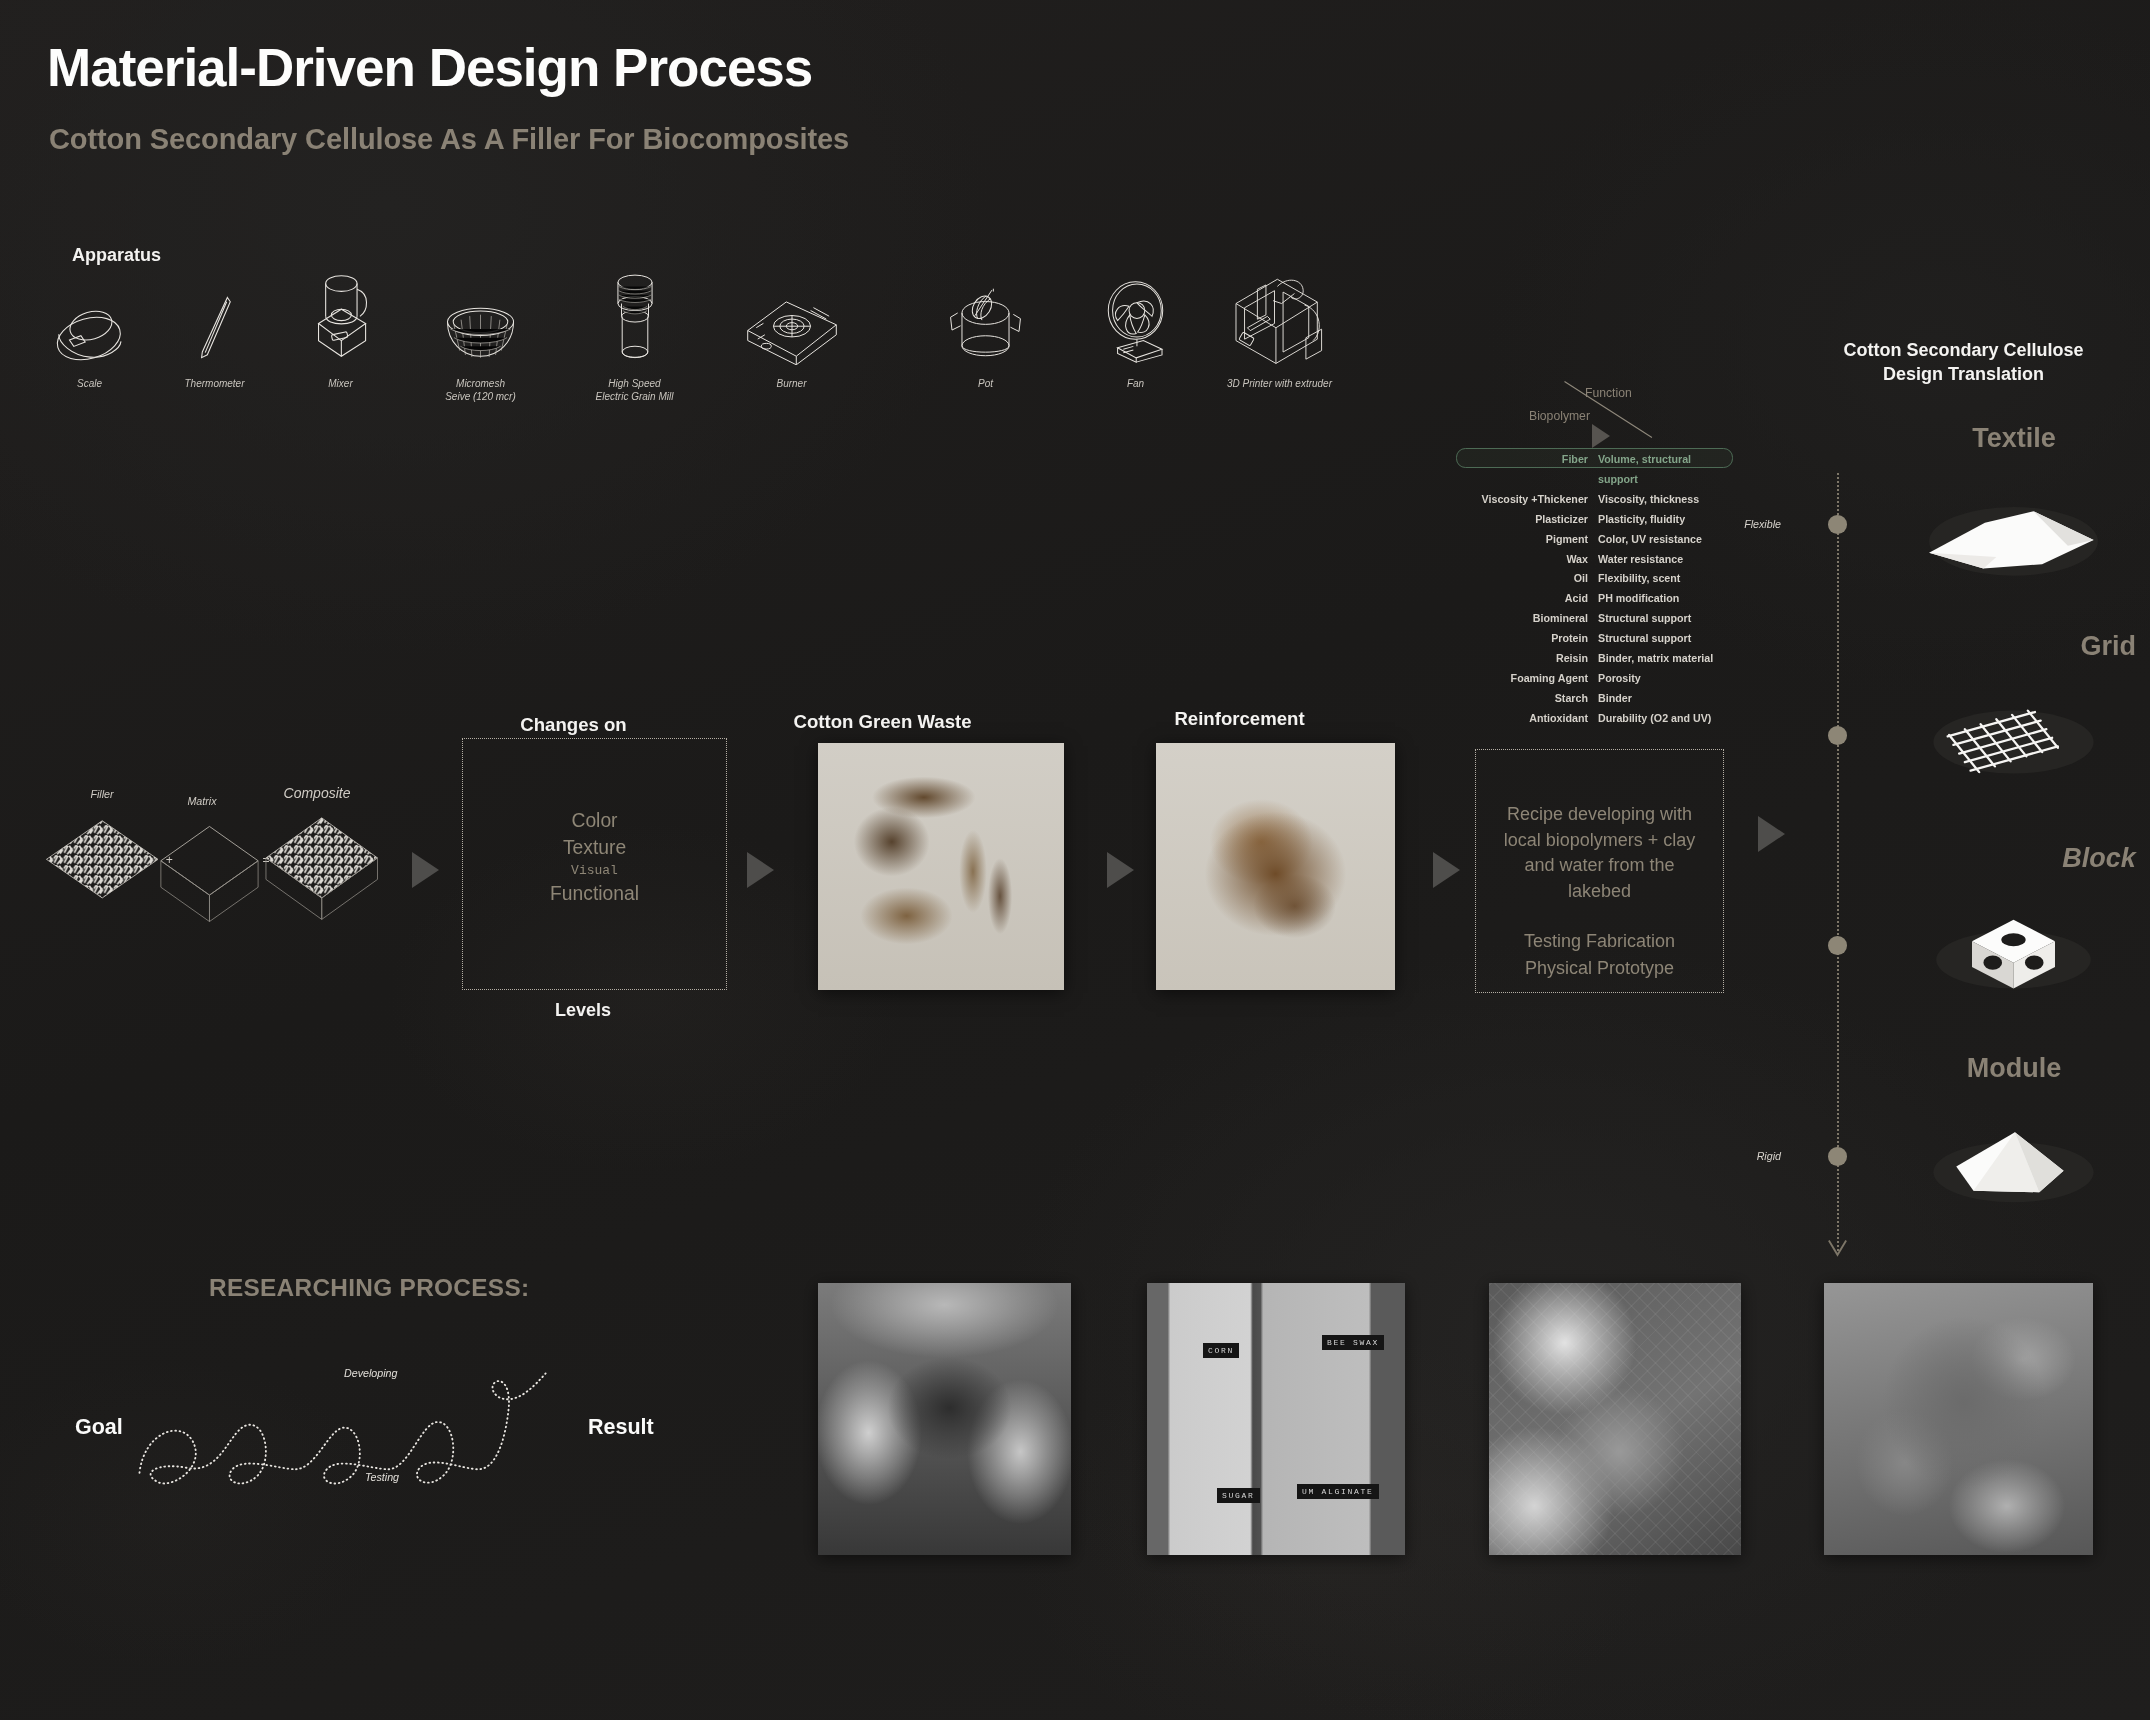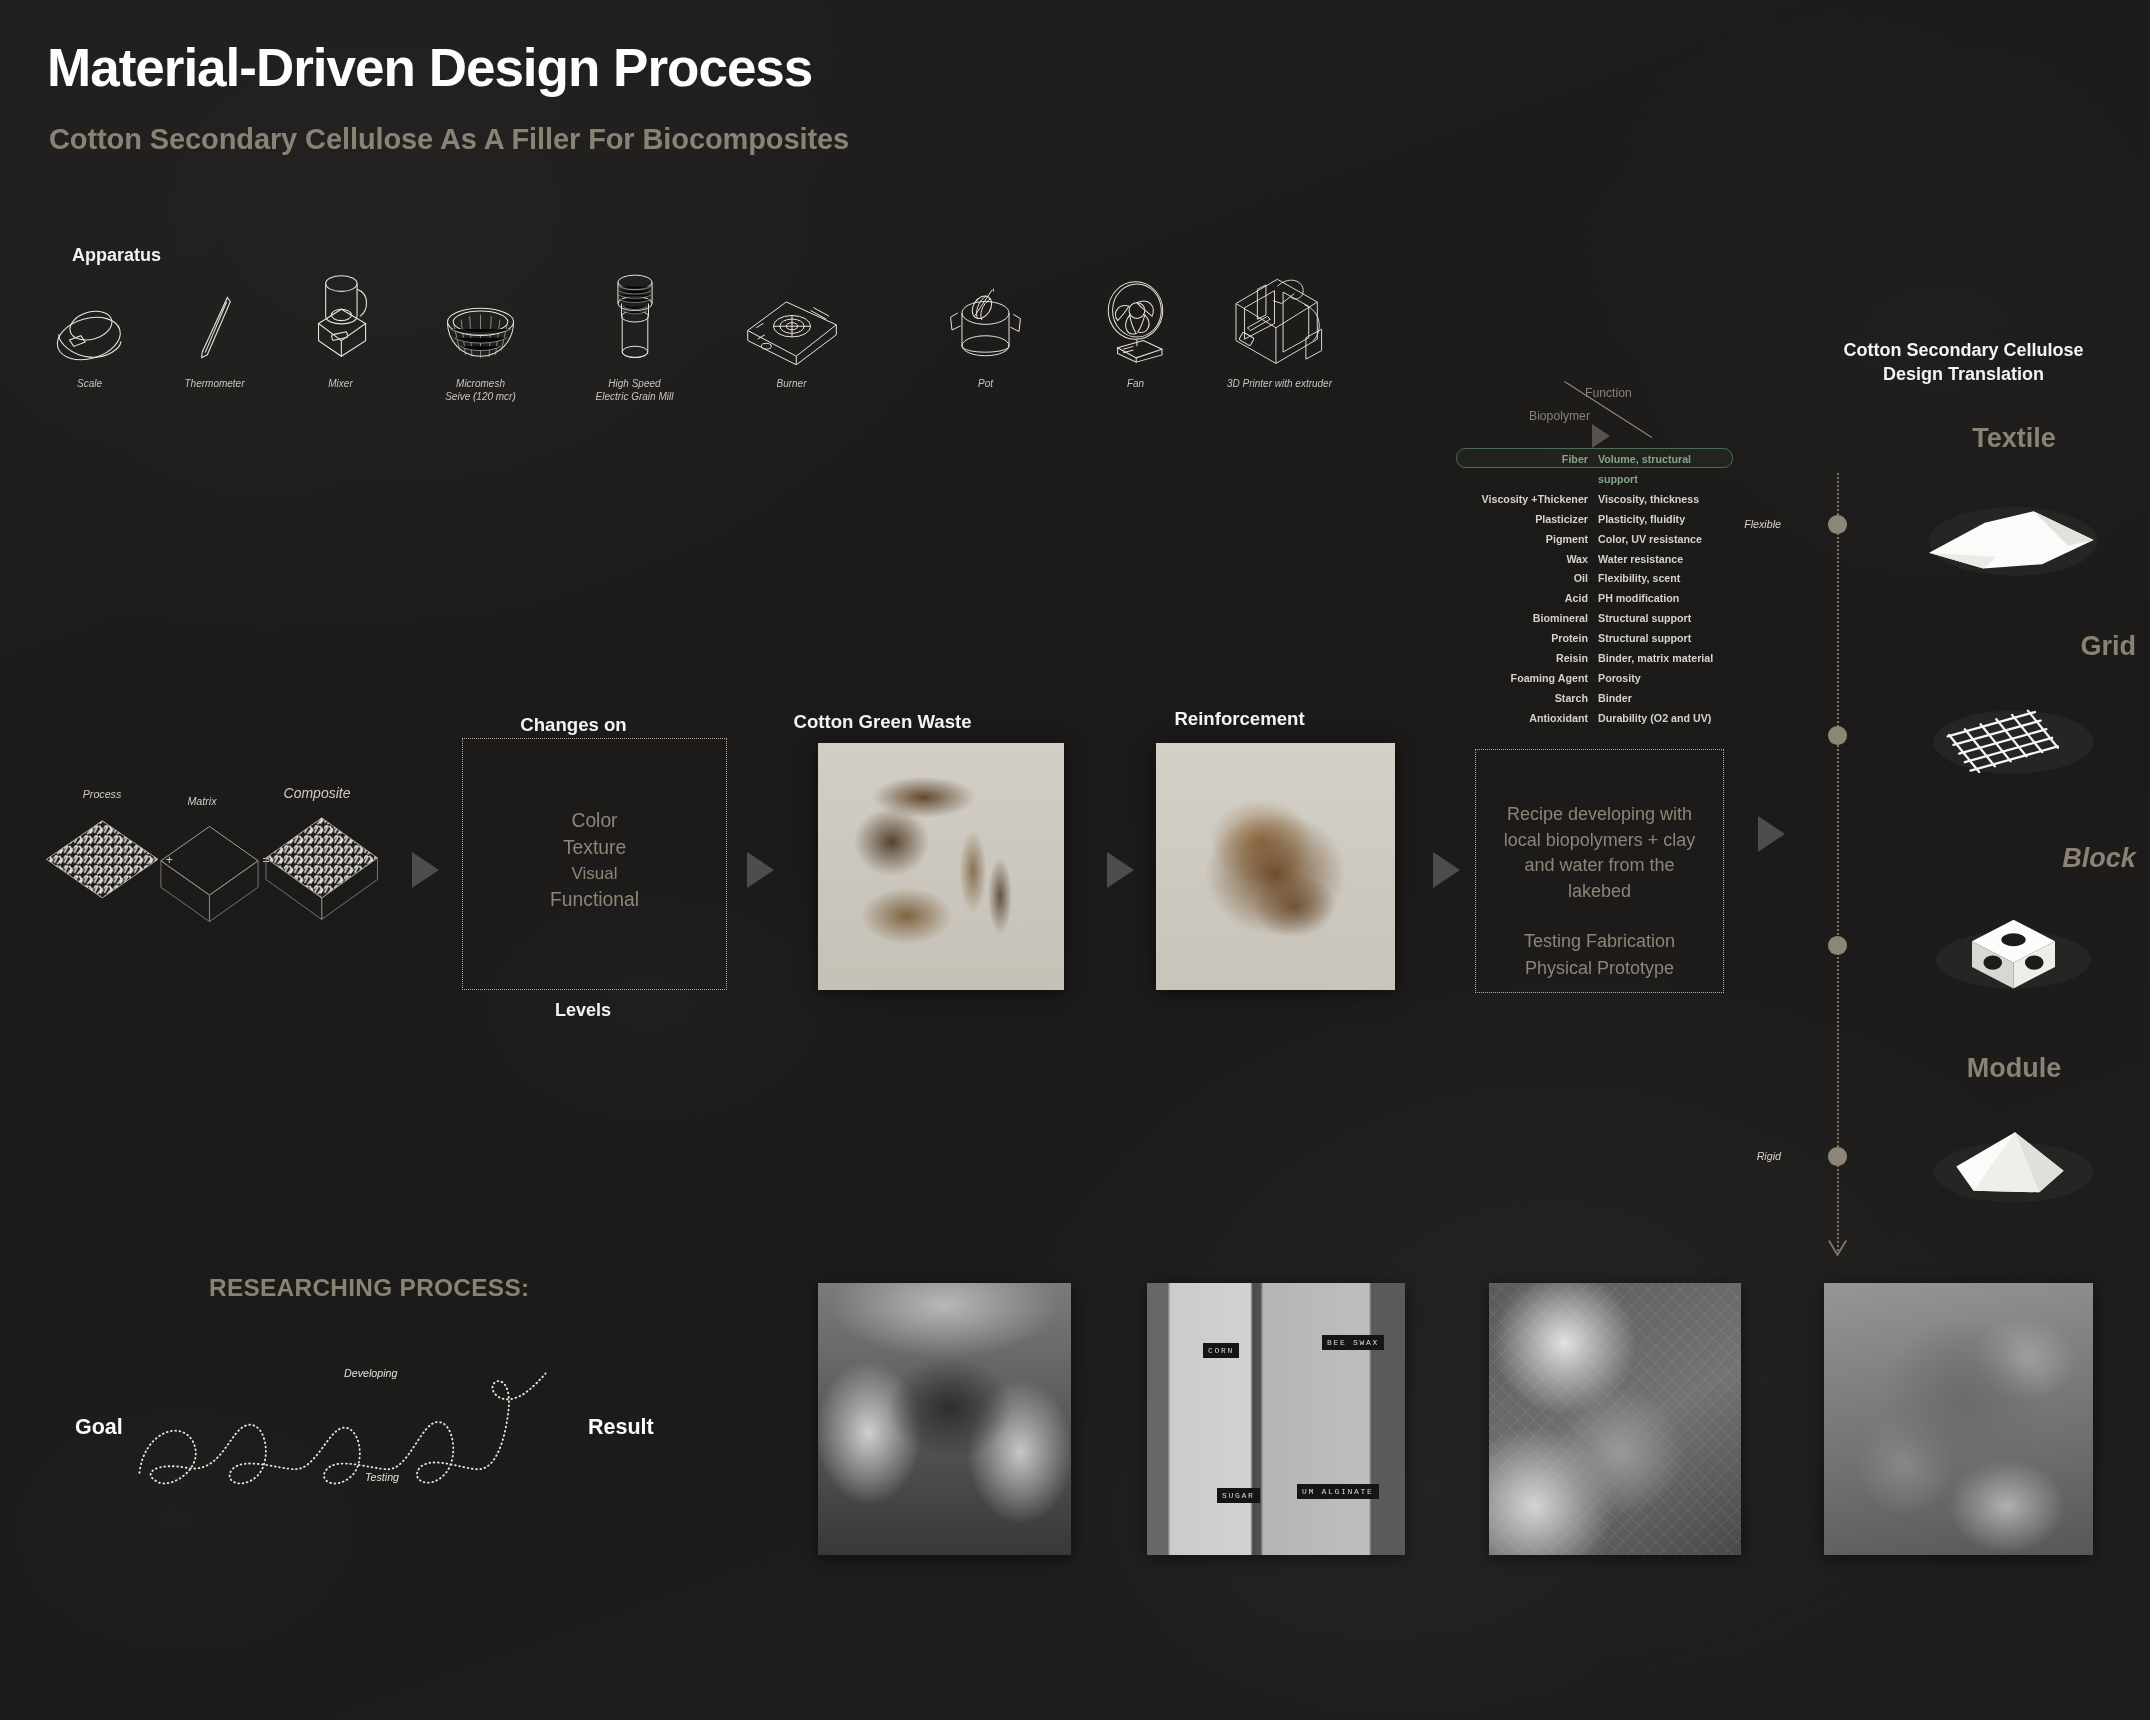--- a/index.html
+++ b/index.html
@@ -336,21 +336,21 @@
           <div class="col-b" style="position: relative;">Binder</div>
         </div>
         <div class="row" style="position: relative;">
           <div class="col-a" style="position: relative;">Antioxidant</div>
           <div class="col-b" style="position: relative;">Durability (O2 and UV)</div>
         </div>
       </div>
   </div>
 
   <div class="abs" style="left:43px;top:788px;width:373px;height:158px;">
-    <div class="abs" style="left:16px;top:0px;width:86px;text-align:center;font-size:10.7px;font-style:italic;color:#cfcbc4;">Process</div>
+    <div class="abs" style="left:16px;top:0px;width:86px;text-align:center;font-size:10.7px;font-style:italic;color:#cfcbc4;">Filler</div>
     <div class="abs" style="left:116px;top:7.2px;width:86px;text-align:center;font-size:10.7px;font-style:italic;color:#cfcbc4;">Matrix</div>
     <div class="abs" style="left:224px;top:-2.9px;width:100px;text-align:center;font-size:14px;font-style:italic;color:#cfcbc4;">Composite</div>
 
     <svg class="abs" style="left:0;top:17px;" width="373" height="143" viewBox="0 0 520 200">
       <defs>
         <pattern id="fib" width="14" height="14" patternUnits="userSpaceOnUse">
           <path d="M1 11 L6 1 M5 13 L12 4 M9 12 L13 6 M0 5 L4 0 M8 1 L11 6" stroke="#e9e6e0" stroke-width="2.4" fill="none"></path>
         </pattern>
       </defs>
 
@@ -370,21 +370,21 @@
     </svg>
   </div>
 
   <div class="abs tri" style="left:412px;top:852px;"></div>
 
   <div class="abs panel-title" style="left:459px;top:714px;width:229px;">Changes on</div>
   <div class="abs dash-box fine" style="left:462px;top:738px;width:265px;height:252px;">
     <div id="changes-list" style="margin-top:68px;">
         <div style="font-size: 19.3px; color: rgb(142, 134, 118); line-height: 1.42; text-align: center;">Color</div>
         <div style="font-size: 19.3px; color: rgb(142, 134, 118); line-height: 1.42; text-align: center;">Texture</div>
-        <div style="font-size: 17px; color: rgb(142, 134, 118); line-height: 1.42; text-align: center;">Visual</div>
+        <div style="font-size: 13px; color: rgb(142, 134, 118); line-height: 1.42; text-align: center; font-family: Liberation Mono, monospace;">Visual</div>
         <div style="font-size: 19.3px; color: rgb(142, 134, 118); line-height: 1.42; text-align: center;">Functional</div>
       </div>
   </div>
   <div class="abs sec-title" style="left:555px;top:1000px;">Levels</div>
 
   <div class="abs tri" style="left:747px;top:852px;"></div>
 
   <div class="abs panel-title" style="left:732px;top:711px;width:301px;">Cotton Green Waste</div>
   <div class="abs photo ph-paper" style="left:818px;top:743px;width:246px;height:247px;
        background-image:

